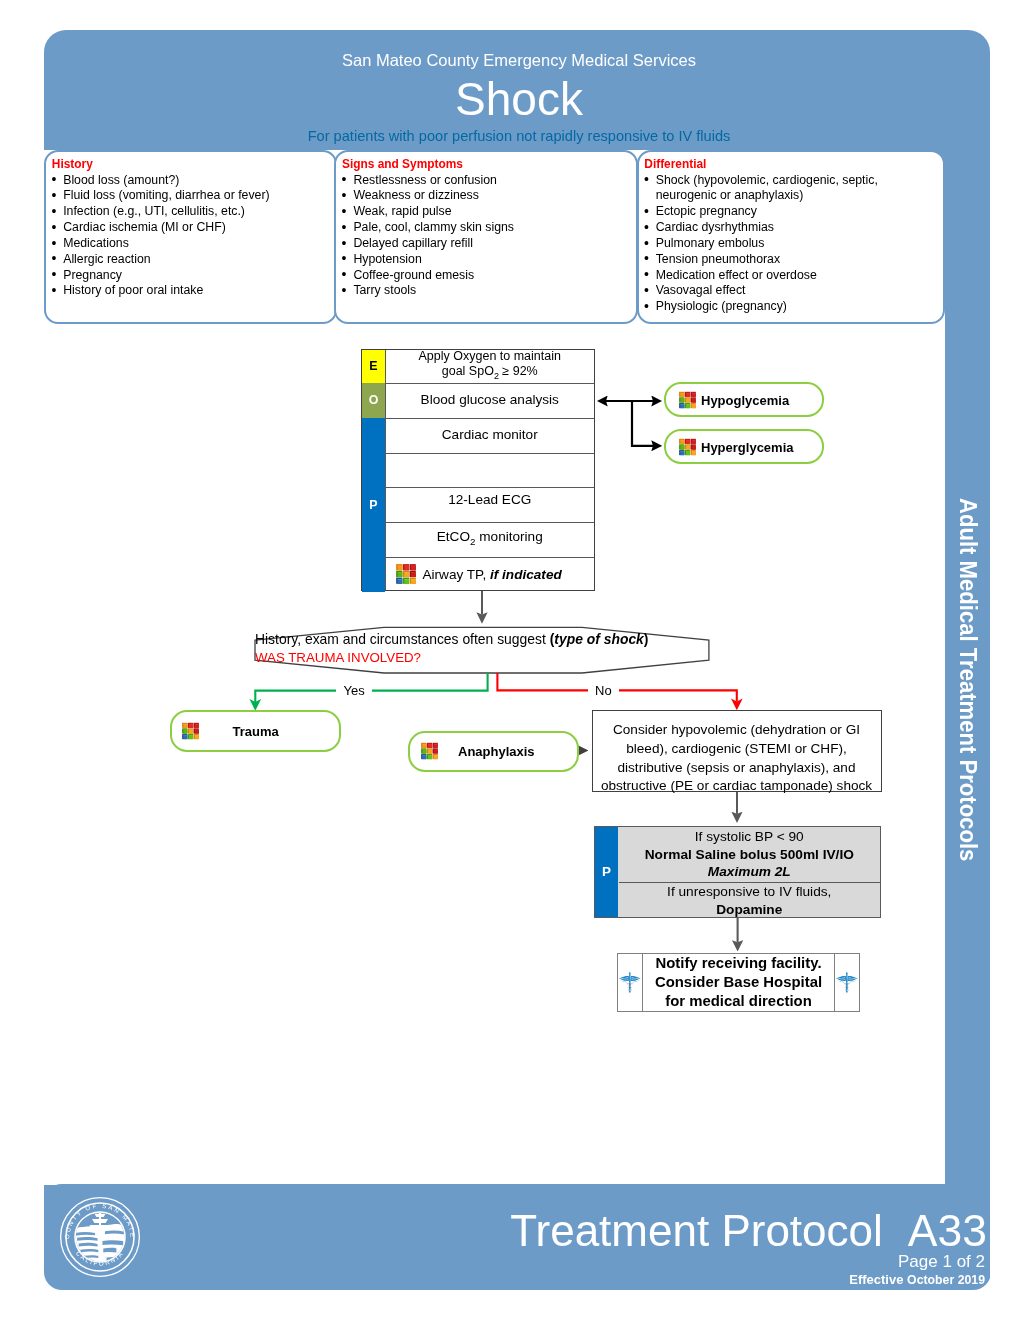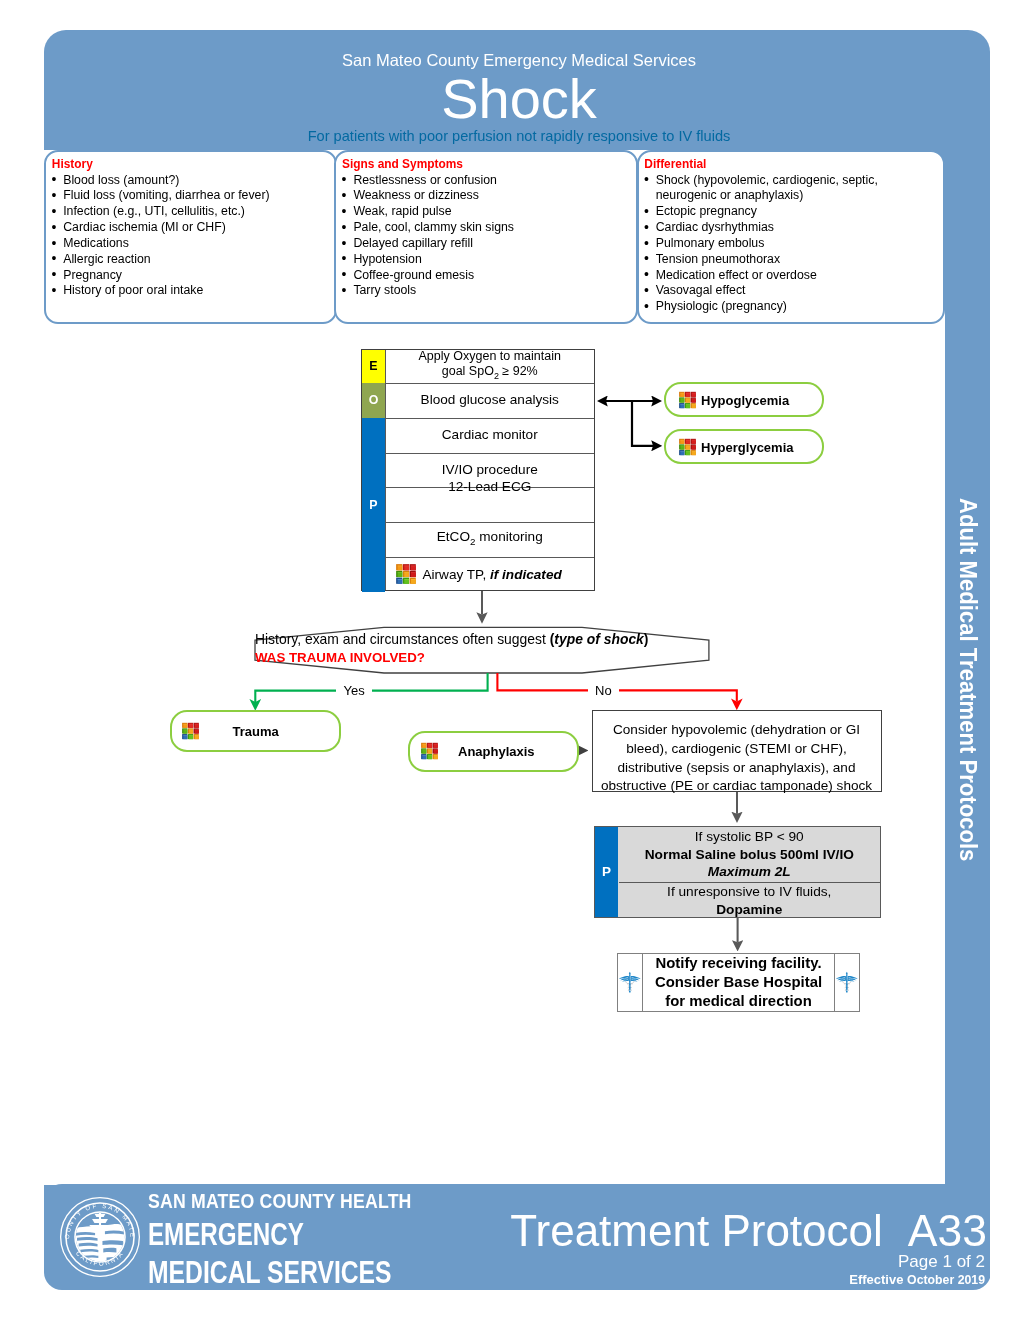--- a/index.html
+++ b/index.html
@@ -14,21 +14,21 @@
                 background:#ffffff;border-radius:0 18px 0 0;}
   #white-left-fill{position:absolute;left:0;top:150px;width:46px;height:1035px;background:#fff;}
   #white-right-fill{position:absolute;left:990px;top:0px;width:30px;height:1320px;background:#fff;}
   #white-top-cap{position:absolute;left:0;top:0;width:1020px;height:30px;background:#fff;}
   #white-bottom-cap{position:absolute;left:0;top:1290px;width:1020px;height:30px;background:#fff;}
 
   
   #hdr-agency{position:absolute;left:44px;top:51px;width:950px;text-align:center;
               color:#fff;font-size:16.5px;font-family:"Liberation Sans",sans-serif;font-weight:400;}
   #hdr-title{position:absolute;left:44px;top:76px;width:950px;text-align:center;
-             color:#fff;font-size:56px;font-family:"Liberation Sans",sans-serif;font-weight:400;line-height:46px;}
+             color:#fff;font-size:46px;font-family:"Liberation Sans",sans-serif;font-weight:400;line-height:46px;}
   #hdr-sub{position:absolute;left:44px;top:128px;width:950px;text-align:center;
            color:#0369a1;font-size:14.6px;font-family:"Liberation Sans",sans-serif;font-weight:400;}
 
   
   #side-tab{position:absolute;left:945px;top:498px;width:45px;height:364px;}
   #side-tab span{position:absolute;left:50%;top:0;transform-origin:0 0;
                  transform:rotate(90deg) scale(1,1.12) translate(0,-50%);
                  white-space:nowrap;color:#fff;font-weight:bold;font-size:22.1px;
                  line-height:22.1px;font-family:"Liberation Sans",sans-serif;}
 
@@ -61,21 +61,21 @@
 
   .plink{position:absolute;box-sizing:border-box;border:2.8px solid #8cce40;background:#fff;
          border-radius:17px;display:flex;align-items:center;}
   .plink .lbl{font-weight:bold;font-size:13px;font-family:"Liberation Sans",sans-serif;color:#000;}
 
   .gicon{display:inline-block;vertical-align:middle;}
   #hextext{position:absolute;left:255px;top:631px;width:454px;
            font-size:13.9px;line-height:17.6px;font-family:"Liberation Sans",sans-serif;color:#000;}
   #hextext b{font-style:italic;}
   #hextext b.np{font-style:normal;}
-  #hextext .r{color:#ff0000;font-weight:bold;font-size:13.3px;}
+  #hextext .r{color:#ff0000;font-weight:normal;font-size:13.3px;}
 
   #lbl-yes{position:absolute;left:336px;top:684px;font-size:13px;color:#000;background:#fff;
            padding:0 7.5px;font-family:"Liberation Sans",sans-serif;line-height:14px;}
   #lbl-no{position:absolute;left:587.5px;top:684px;font-size:13px;color:#000;background:#fff;
           padding:0 7.5px;font-family:"Liberation Sans",sans-serif;line-height:14px;}
 
   #consider{position:absolute;left:591.5px;top:709.5px;width:290px;height:82px;padding-top:16px;box-sizing:border-box;
             border:1.5px solid #404040;background:#fff;display:flex;align-items:center;
             justify-content:center;text-align:center;font-size:13.6px;line-height:18.8px;
             font-family:"Liberation Sans",sans-serif;color:#000;}
@@ -220,25 +220,22 @@
       </div>
       <div class="lvl-sep" style="top: 32.5px;"></div>
       <div class="lvl-row" style="top: 32.5px; height: 35px;">
         <div>Blood glucose analysis</div>
       </div>
       <div class="lvl-sep" style="top: 67.5px;"></div>
       <div class="lvl-row" style="top: 67.5px; height: 35px;">
         <div>Cardiac monitor</div>
       </div>
       <div class="lvl-sep" style="top: 102.5px;"></div>
-      <div class="lvl-row" style="top: 102.5px; height: 34px;">
-        <div>IV/IO procedure</div>
-      </div>
       <div class="lvl-sep" style="top: 136.5px;"></div>
-      <div class="lvl-row" style="top: 119px; height: 35px;">
+      <div class="lvl-row" style="top: 132px; height: 35px;">
         <div>12-Lead ECG</div>
       </div>
       <div class="lvl-sep" style="top: 171.5px;"></div>
       <div class="lvl-row" style="top: 171.5px; height: 35.4px;">
         <div>EtCO<sub style="font-size:.72em;bottom:-.22em">2</sub> monitoring</div>
       </div>
       <div class="lvl-sep" style="top: 206.9px;"></div>
       <div class="lvl-row" style="top: 206.9px; height: 35px; justify-content: flex-start; padding-left: 10.5px;">
         <div style="display:flex;align-items:center">
           <span style="display:inline-flex;width:20px;height:20px;margin-right:6.5px">
@@ -527,25 +524,20 @@
           <path d="M19 30 C30 27 40 28 48 30 C56 32 66 30 76 29 L84 30 L84 36 C76 33.5 66 34 58 35.5 C48 37.3 30 37 19 39 z"></path>
         </g>
         <g clip-path="url(#innerClip)" fill="#ffffff">
           <path d="M48.7 14 L50 9.2 L51.3 14 L51.3 83 L48.7 83 z"></path>
           <path d="M45.8 16.5 h8.4 l-1.7 3.3 h-5 z"></path>
           <path d="M43.3 21.5 h13.4 l-2.3 4.2 h-8.8 z"></path>
           <path d="M40.3 28 h19.4 l-2.9 4.8 h-13.6 z"></path>
           <path d="M37 35.5 h26 l-3.8 5.2 h-18.4 z"></path>
         </g>
       </svg></div>
-  <div id="org">
-    <div class="l1">SAN MATEO COUNTY HEALTH</div>
-    <div class="l2">EMERGENCY</div>
-    <div class="l3">MEDICAL SERVICES</div>
-  </div>
   <div id="doc-type"><span>Treatment Protocol</span><span id="doc-code">A33</span></div>
   <div id="doc-page">Page 1 of 2</div>
   <div id="doc-eff"><span>Effective</span> <span style="font-size:12.3px">October 2019</span></div>
 
   <div id="white-top-cap"></div>
   <div id="white-bottom-cap"></div>
   <div id="white-right-fill"></div>
 
 </div>
 

